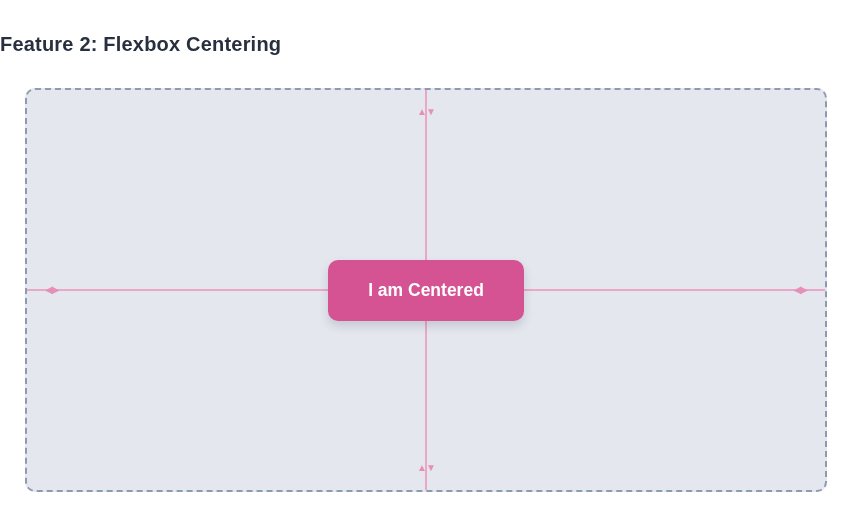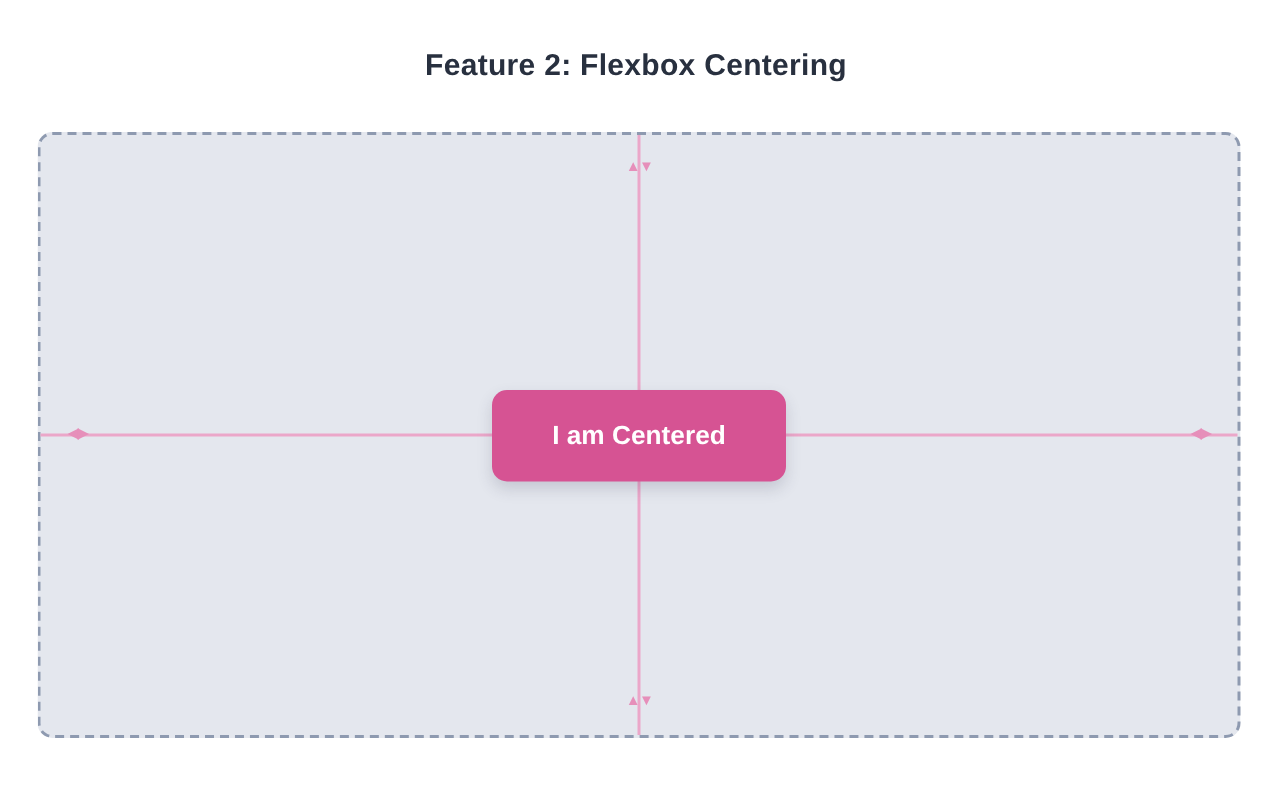--- a/index.html
+++ b/index.html
@@ -24,21 +24,21 @@
     font-family: "Liberation Sans", sans-serif;
     position: relative;
     overflow: hidden;
   }
   .page-title {
     margin: 0;
     position: absolute;
     top: 33px;
     left: 0;
     right: 4px;
-    text-align: center;
+    text-align: left;
     font-size: 20px;
     font-weight: bold;
     color: var(--title_color);
     letter-spacing: 0.2px;
   }
   .demo-box {
     position: absolute;
     left: 25px;
     right: 25px;
     top: 88px;

